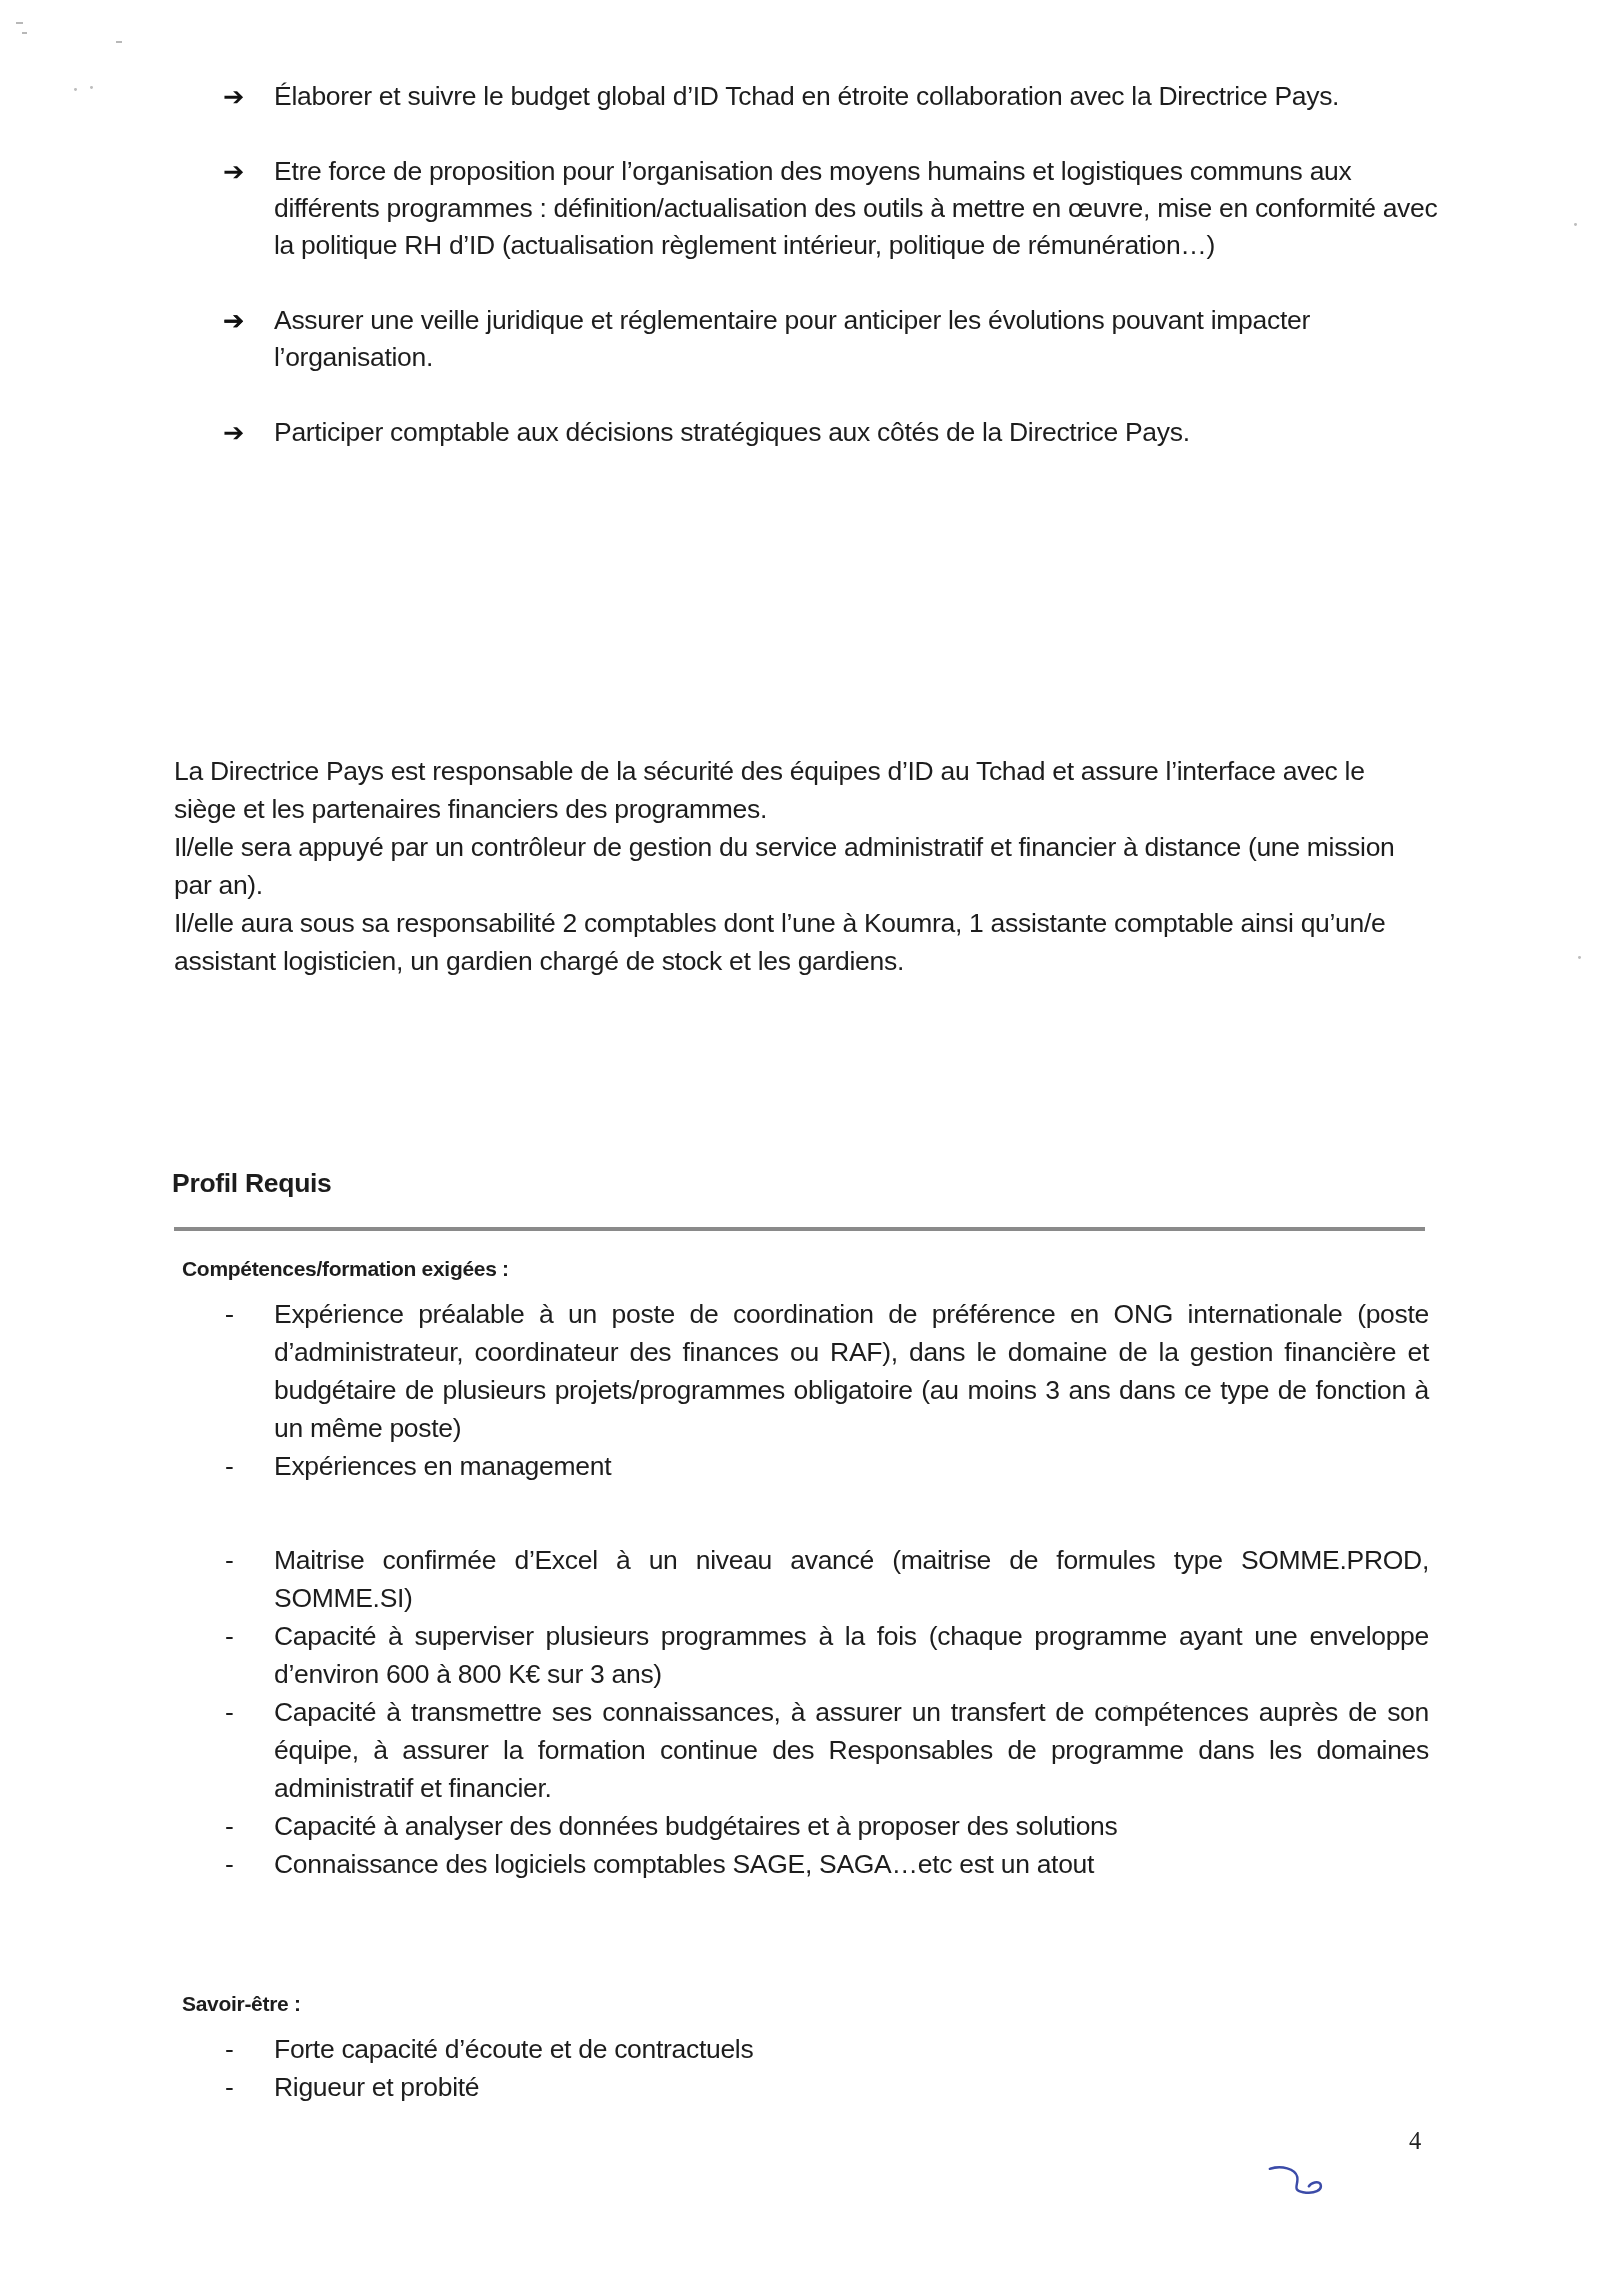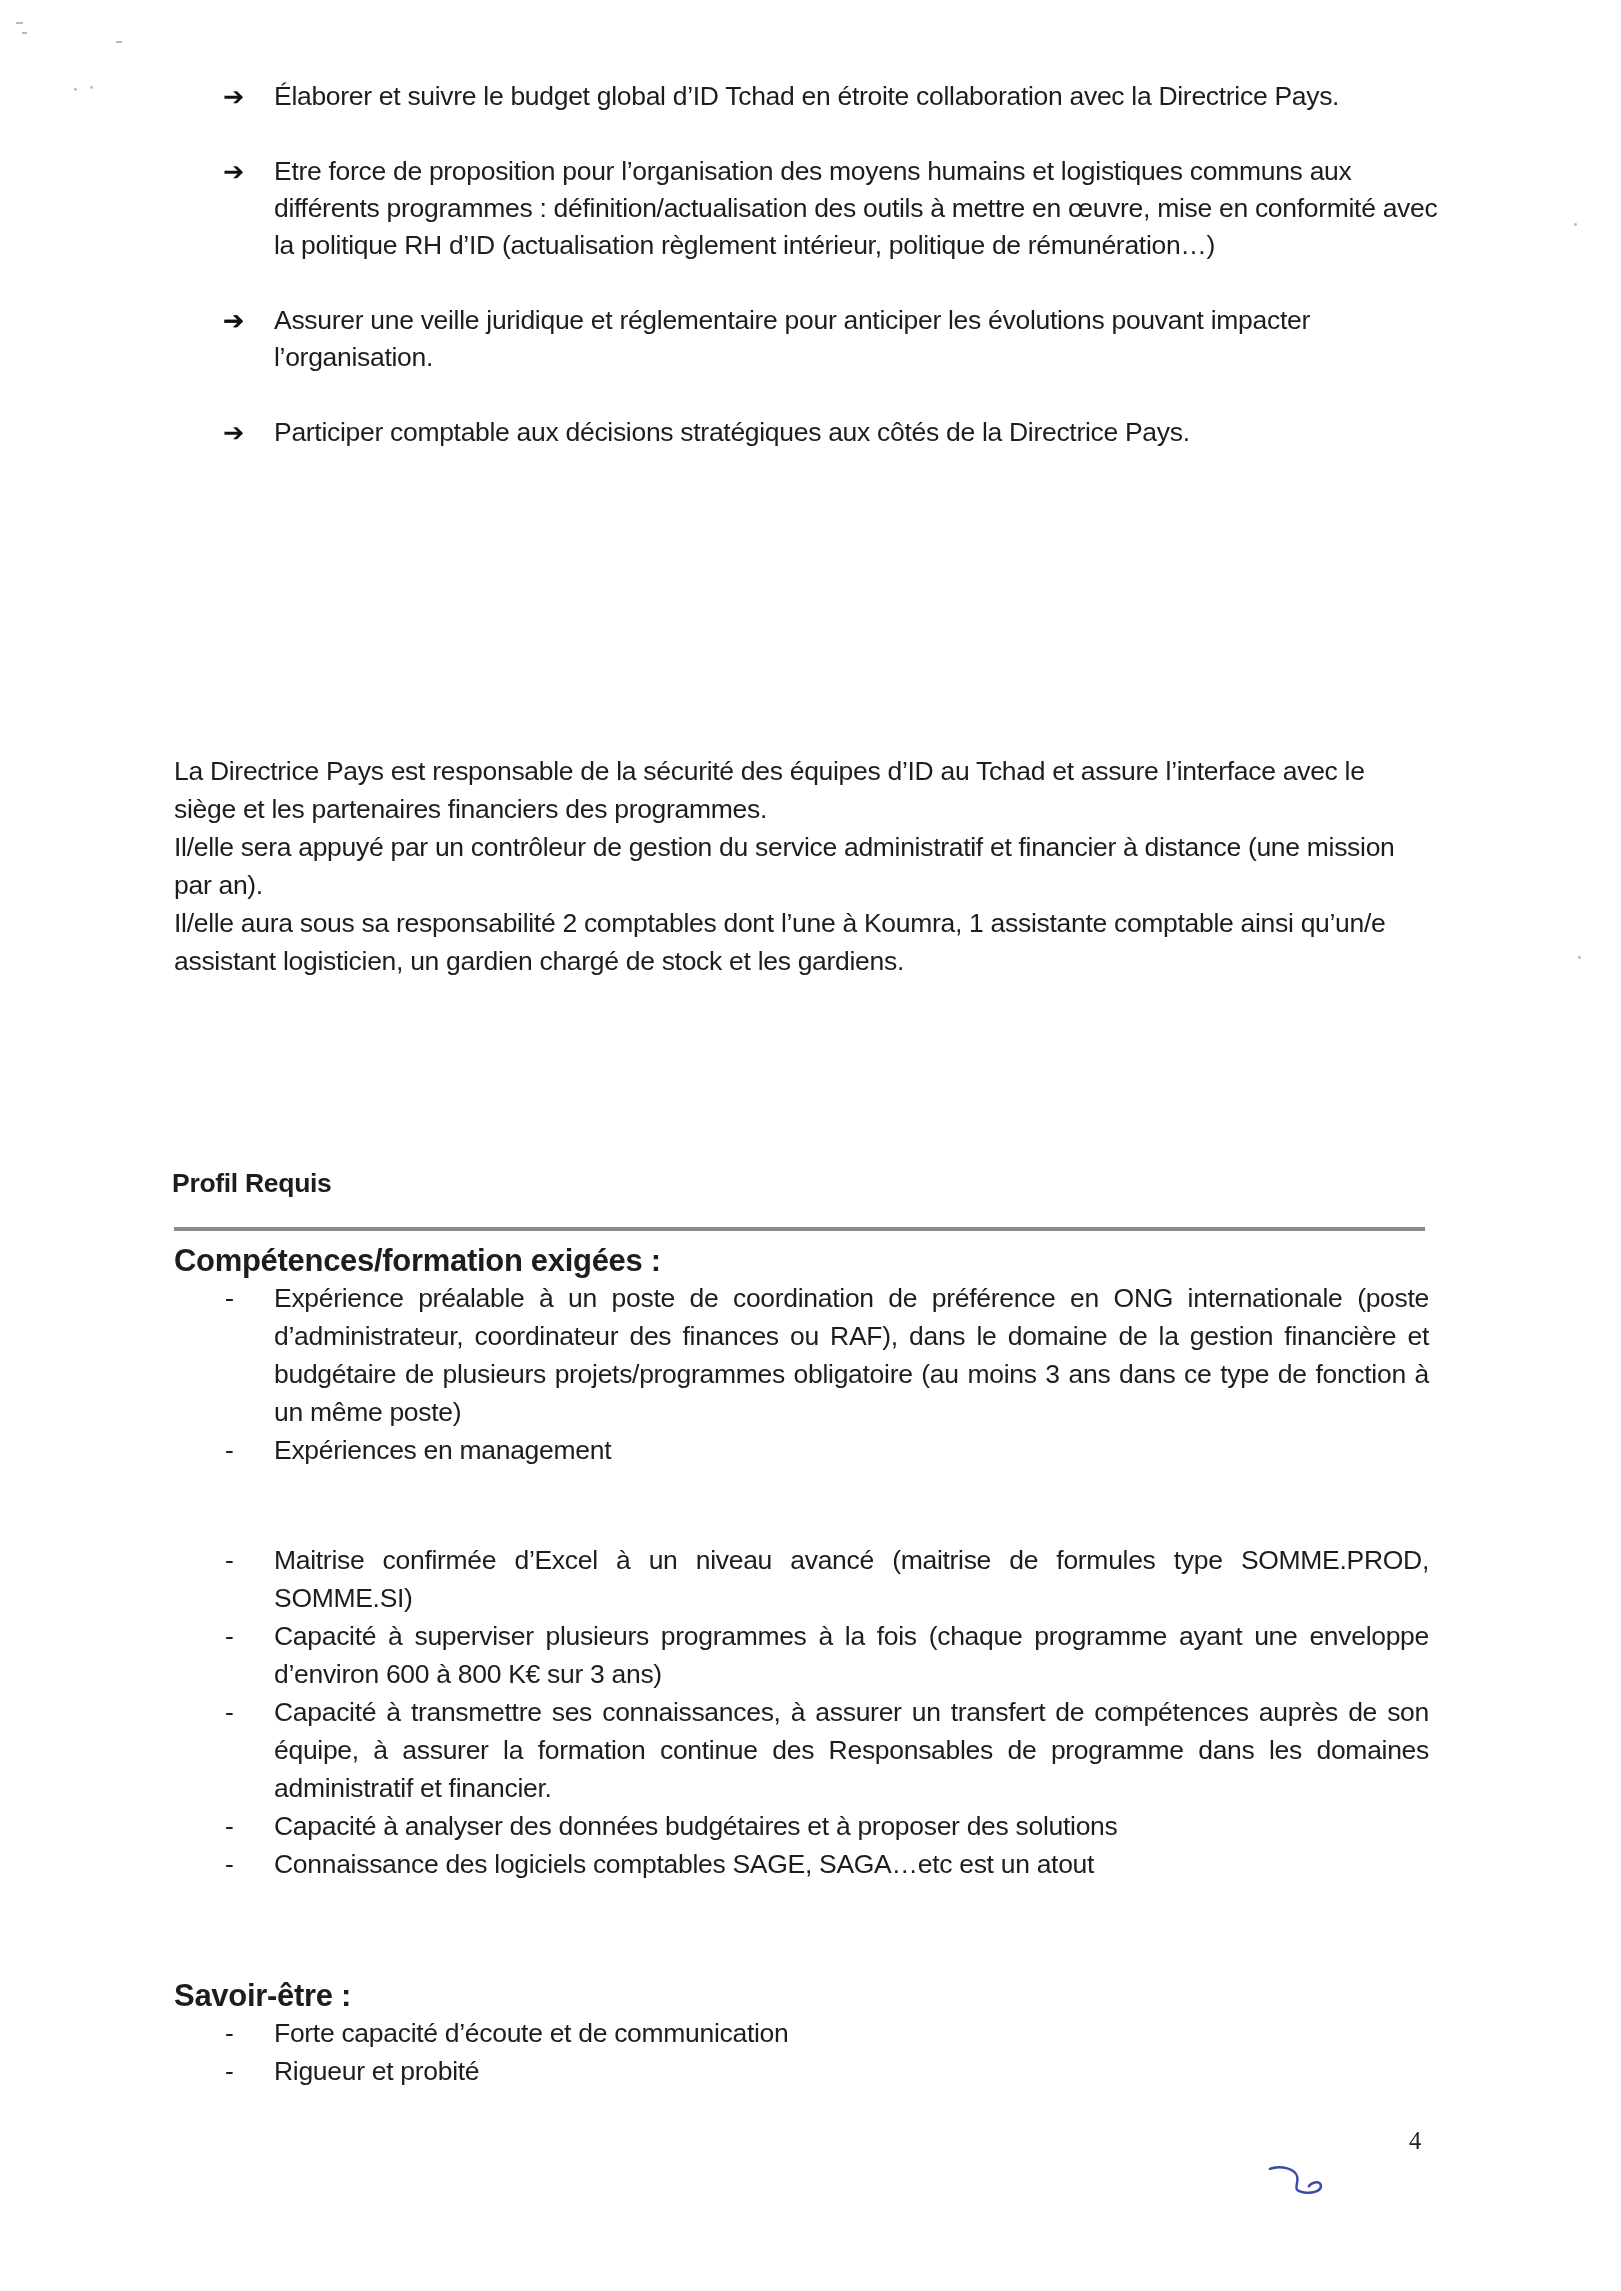--- a/index.html
+++ b/index.html
@@ -92,25 +92,25 @@
       width: 1251px;
       height: 3.9px;
       background: #8a8a8a;
     }
     .subsection {
       position: absolute;
       left: 174px;
       width: 1255px;
     }
     .sub-heading {
-      font-size: 31px;
+      font-size: 21px;
       font-weight: bold;
       line-height: 37px;
       letter-spacing: -0.3px;
-      margin: 0;
+      margin: 8px;
     }
     .dash-list {
       margin: 0;
       padding: 0;
       list-style: none;
     }
     .dash-item {
       position: relative;
       padding-left: 100px;
       font-size: 26.5px;
@@ -226,21 +226,21 @@
         <span>Connaissance des logiciels comptables SAGE, SAGA…etc est un atout</span>
       </li>
     </ul>
   </div>
 
   <div class="subsection" style="top:1977px;">
     <h3 class="sub-heading">Savoir-être :</h3>
     <ul class="dash-list">
       <li class="dash-item">
         <span class="dash-icon">-</span>
-        <span>Forte capacité d’écoute et de communication</span>
+        <span>Forte capacité d’écoute et de contractuels</span>
       </li>
       <li class="dash-item">
         <span class="dash-icon">-</span>
         <span>Rigueur et probité</span>
       </li>
     </ul>
   </div>
 
   <div class="page-number">4</div>
   <svg class="signature" viewBox="0 0 80 40">

